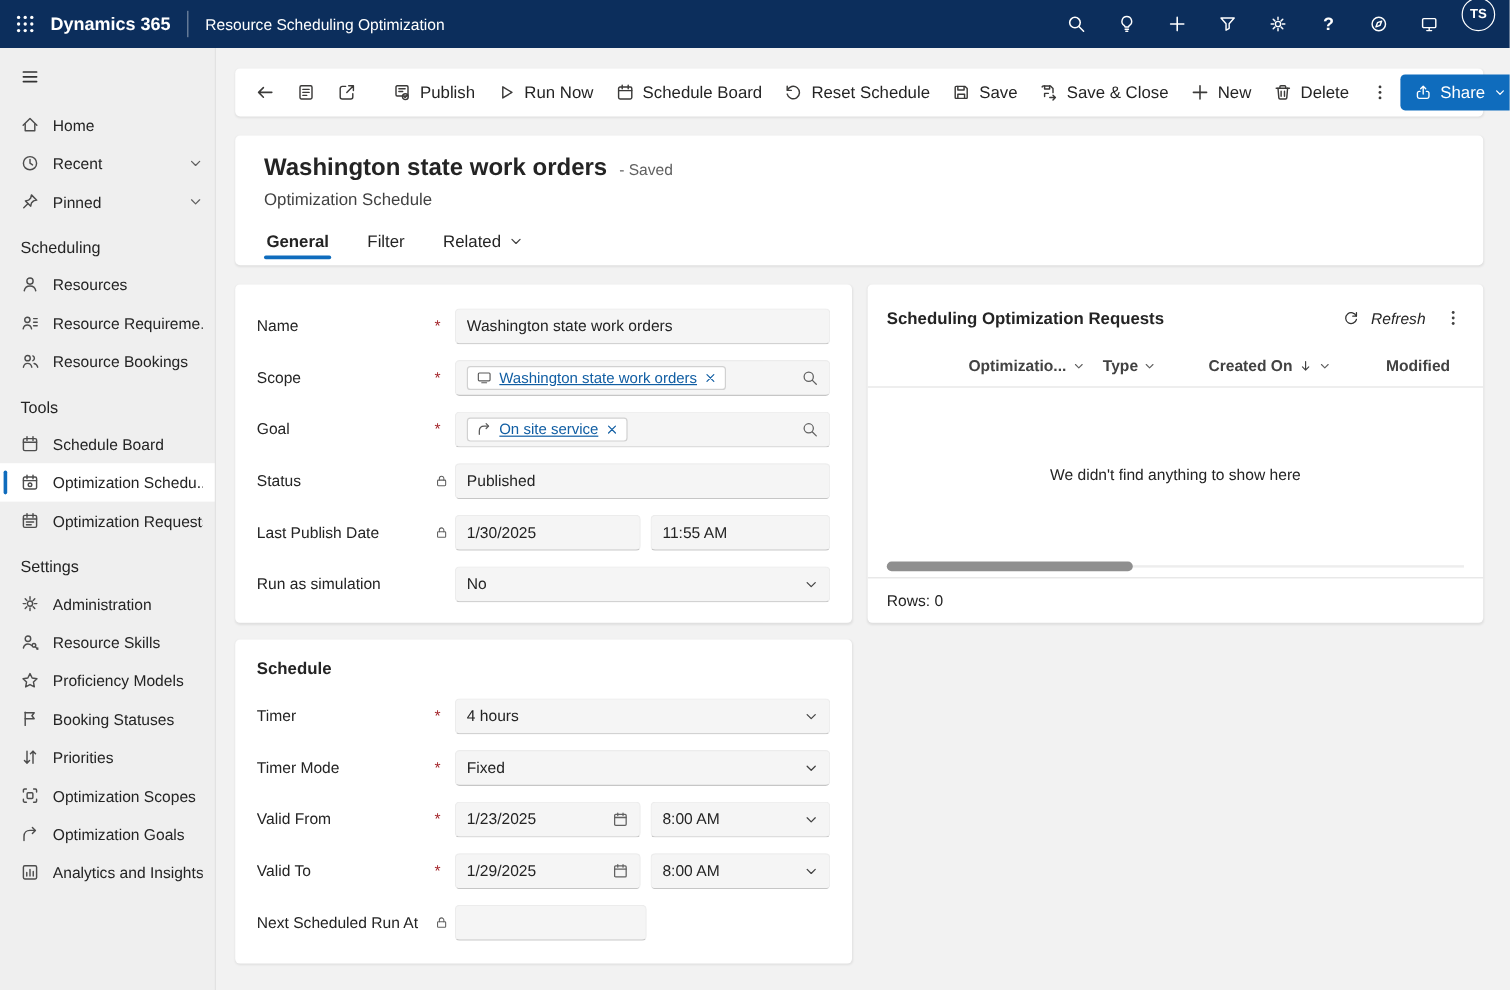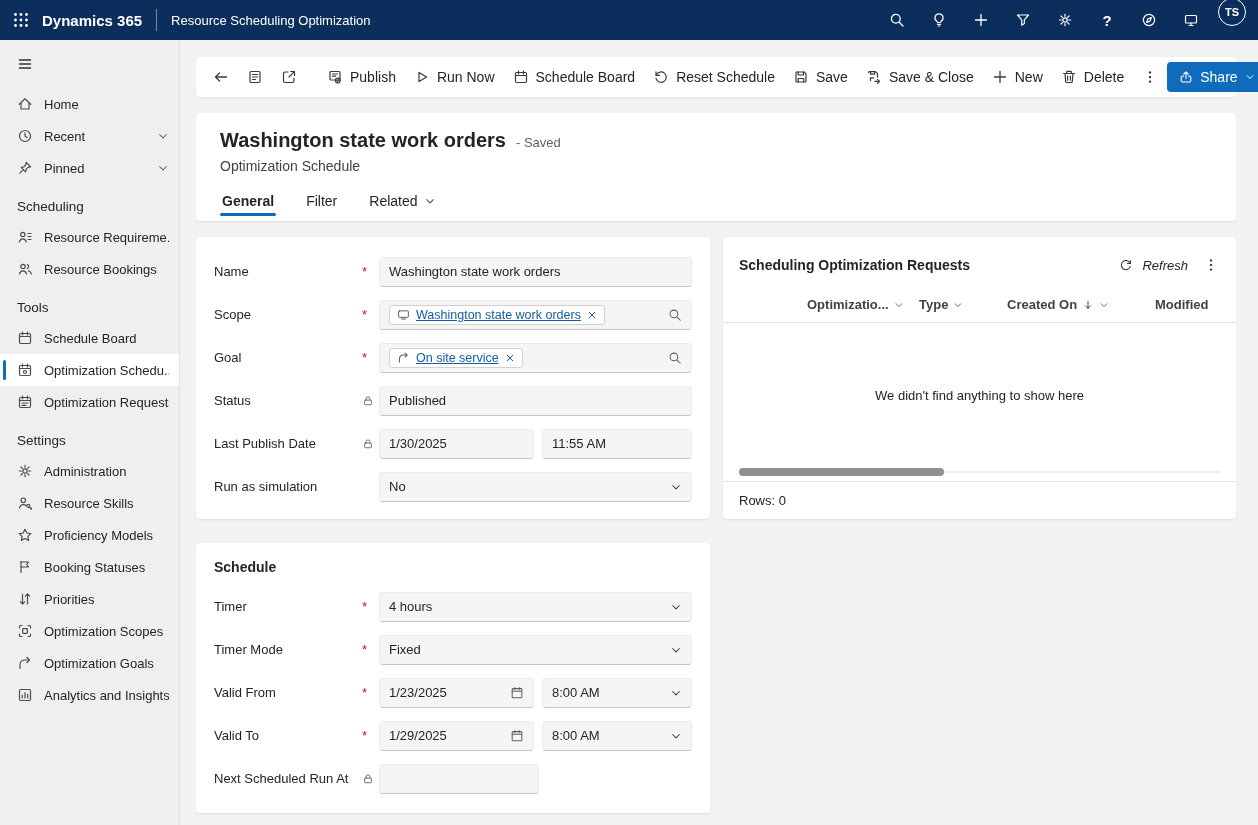--- a/index.html
+++ b/index.html
@@ -69,21 +69,21 @@
   .entity-type{ font-size:14px; color:#424242; margin-top:6px; }
   .tabs{ display:flex; gap:28px; margin-top:13px; }
   .tab{ display:flex; align-items:center; gap:6px; padding:6px 2px 12px; font-size:14px; color:#242424;
     position:relative; cursor:pointer; }
   .tab.active{ font-weight:700; }
   .tab.active::after{ content:""; position:absolute; left:0; right:0; bottom:5px; height:3px;
     border-radius:2px; background:#0f6cbd; }
   .tab .tchev{ color:#424242; display:flex; }
 
   .columns{ display:flex; gap:13px; margin:16px 22px 0 16px; align-items:flex-start; }
-  .col-left{ flex:none; width:514px; display:flex; flex-direction:column; gap:24px; }
+  .col-left{ flex:none; width:514px; display:flex; flex-direction:column; gap:14px; }
   .card{ background:#fff; border-radius:4px; box-shadow:0 1px 2px rgba(0,0,0,.08); }
 
   .form-card{ padding:13px 18px 11px; }
   .schedule-card{ padding:16px 18px 13px; }
   .sc-title{ font-size:14px; font-weight:700; margin-bottom:10px; }
   .frow{ display:flex; align-items:center; height:43px; }
   .flabel{ flex:none; width:148px; font-size:13px; color:#242424; white-space:nowrap; overflow:hidden; }
   .fmark{ flex:none; width:17px; display:flex; align-items:center; }
   .req::before{ content:"*"; color:#a4262c; font-size:13px; }
   .lockic{ color:#616161; }
@@ -242,20 +242,29 @@
         <svg class="ic12" viewBox="0 0 16 16" fill="none" stroke="currentColor" stroke-width="1.4" stroke-linecap="round" stroke-linejoin="round">
           <path d="M3.5 6l4.5 4.5L12.5 6"></path>
         </svg>
       </span>
   </div>
 
   <div class="side-section">Scheduling</div>
   <div class="side-item">
     <span class="sicon">
         <svg class="ic16" viewBox="0 0 16 16" fill="none" stroke="currentColor" stroke-width="1.2" stroke-linecap="round">
+          <circle cx="8" cy="5.2" r="2.6"></circle>
+          <path d="M3.2 13.3c.6-2.7 2.3-3.9 4.8-3.9s4.2 1.2 4.8 3.9"></path>
+        </svg>
+      </span>
+    <span class="slabel">Resources</span>
+  </div>
+  <div class="side-item">
+    <span class="sicon">
+        <svg class="ic16" viewBox="0 0 16 16" fill="none" stroke="currentColor" stroke-width="1.2" stroke-linecap="round">
           <circle cx="5.8" cy="5.5" r="2.2"></circle>
           <path d="M2.3 13c.5-2.2 1.8-3.2 3.5-3.2S8.8 10.8 9.3 13"></path>
           <path d="M11 4.5h3M11 7.5h3M11 10.5h3"></path>
         </svg>
       </span>
     <span class="slabel">Resource Requireme...</span>
   </div>
   <div class="side-item">
     <span class="sicon">
         <svg class="ic16" viewBox="0 0 16 16" fill="none" stroke="currentColor" stroke-width="1.2" stroke-linecap="round">

